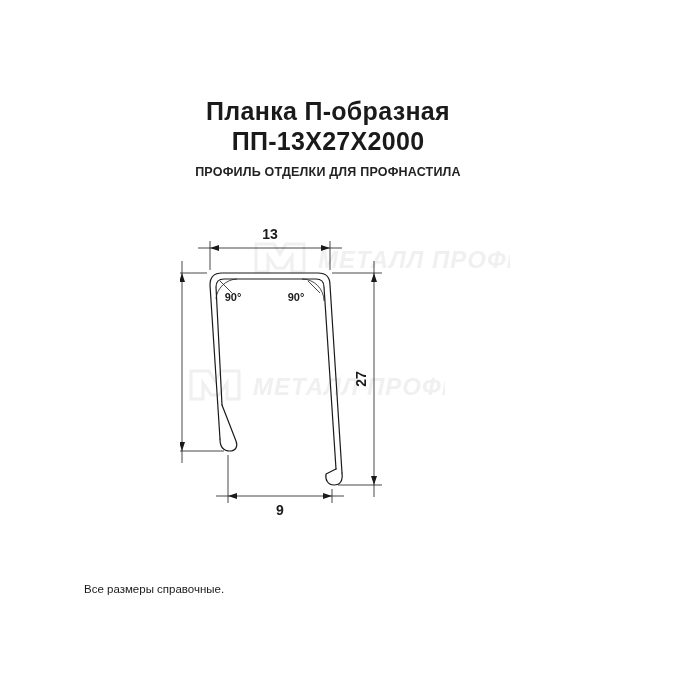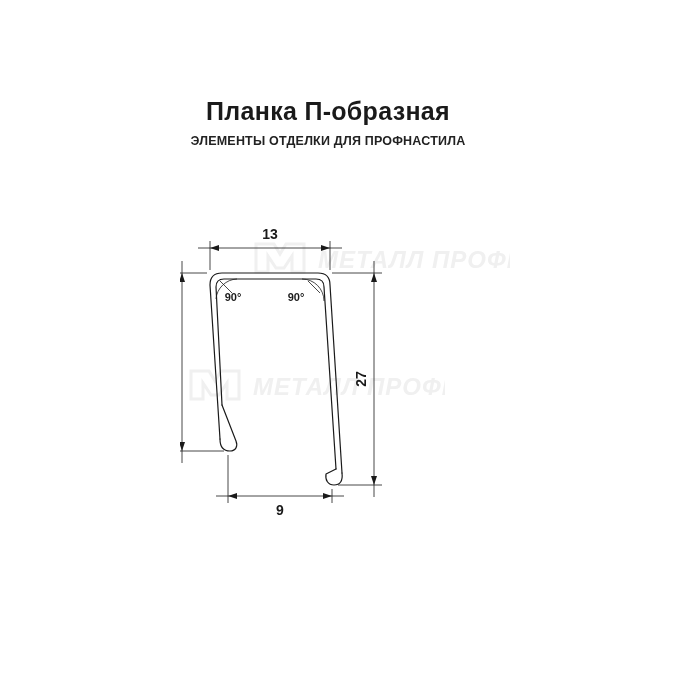--- a/index.html
+++ b/index.html
@@ -108,21 +108,22 @@
     <svg width="260" height="60" viewBox="0 0 260 60" xmlns="http://www.w3.org/2000/svg">
       <g fill="none" stroke="#f0f0f0" stroke-width="3">
         <path d="M6 44 L6 16 L24 16 L30 26 L36 16 L54 16 L54 44 L42 44 L42 28 L34 40 L26 40 L18 28 L18 44 Z"></path>
       </g>
       <text x="68" y="40" font-family="Liberation Sans, sans-serif" font-size="24" font-weight="bold" font-style="italic" fill="#f0f0f0" letter-spacing="1">МЕТАЛЛ ПРОФИЛЬ</text>
     </svg>
   </div>
 
   <div class="header">
     <div class="title-1">Планка П-образная</div>
-    <div class="subtitle">ЭЛЕМЕНТЫ ОТДЕЛКИ ДЛЯ ПРОФНАСТИЛА</div>
+    <div class="title-2">ПП-13Х27Х2000</div>
+    <div class="subtitle">ПРОФИЛЬ ОТДЕЛКИ ДЛЯ ПРОФНАСТИЛА</div>
   </div>
 
   <div class="drawing">
     <svg width="360" height="320" viewBox="0 0 360 320" xmlns="http://www.w3.org/2000/svg">
       <g stroke="#1a1a1a" fill="none" stroke-width="1.1">
 
         <g stroke-width="1.2" stroke-linejoin="round" stroke-linecap="round">
 
           <path d="M 40 224
                    C 40 232, 44 236, 50 236
@@ -196,15 +197,16 @@
           <path d="M 122 64 A 22 22 0 0 1 144 86"></path>
           <path d="M 128 66 L 140 78"></path>
         </g>
         <text class="dim-text" x="116" y="86" font-size="11" text-anchor="middle" fill="#1a1a1a" stroke="none">90°</text>
 
       </g>
     </svg>
   </div>
 
   <div class="notes">
+    <div>Все размеры справочные.</div>
   </div>
 
 </div>
 
 </body></html>

